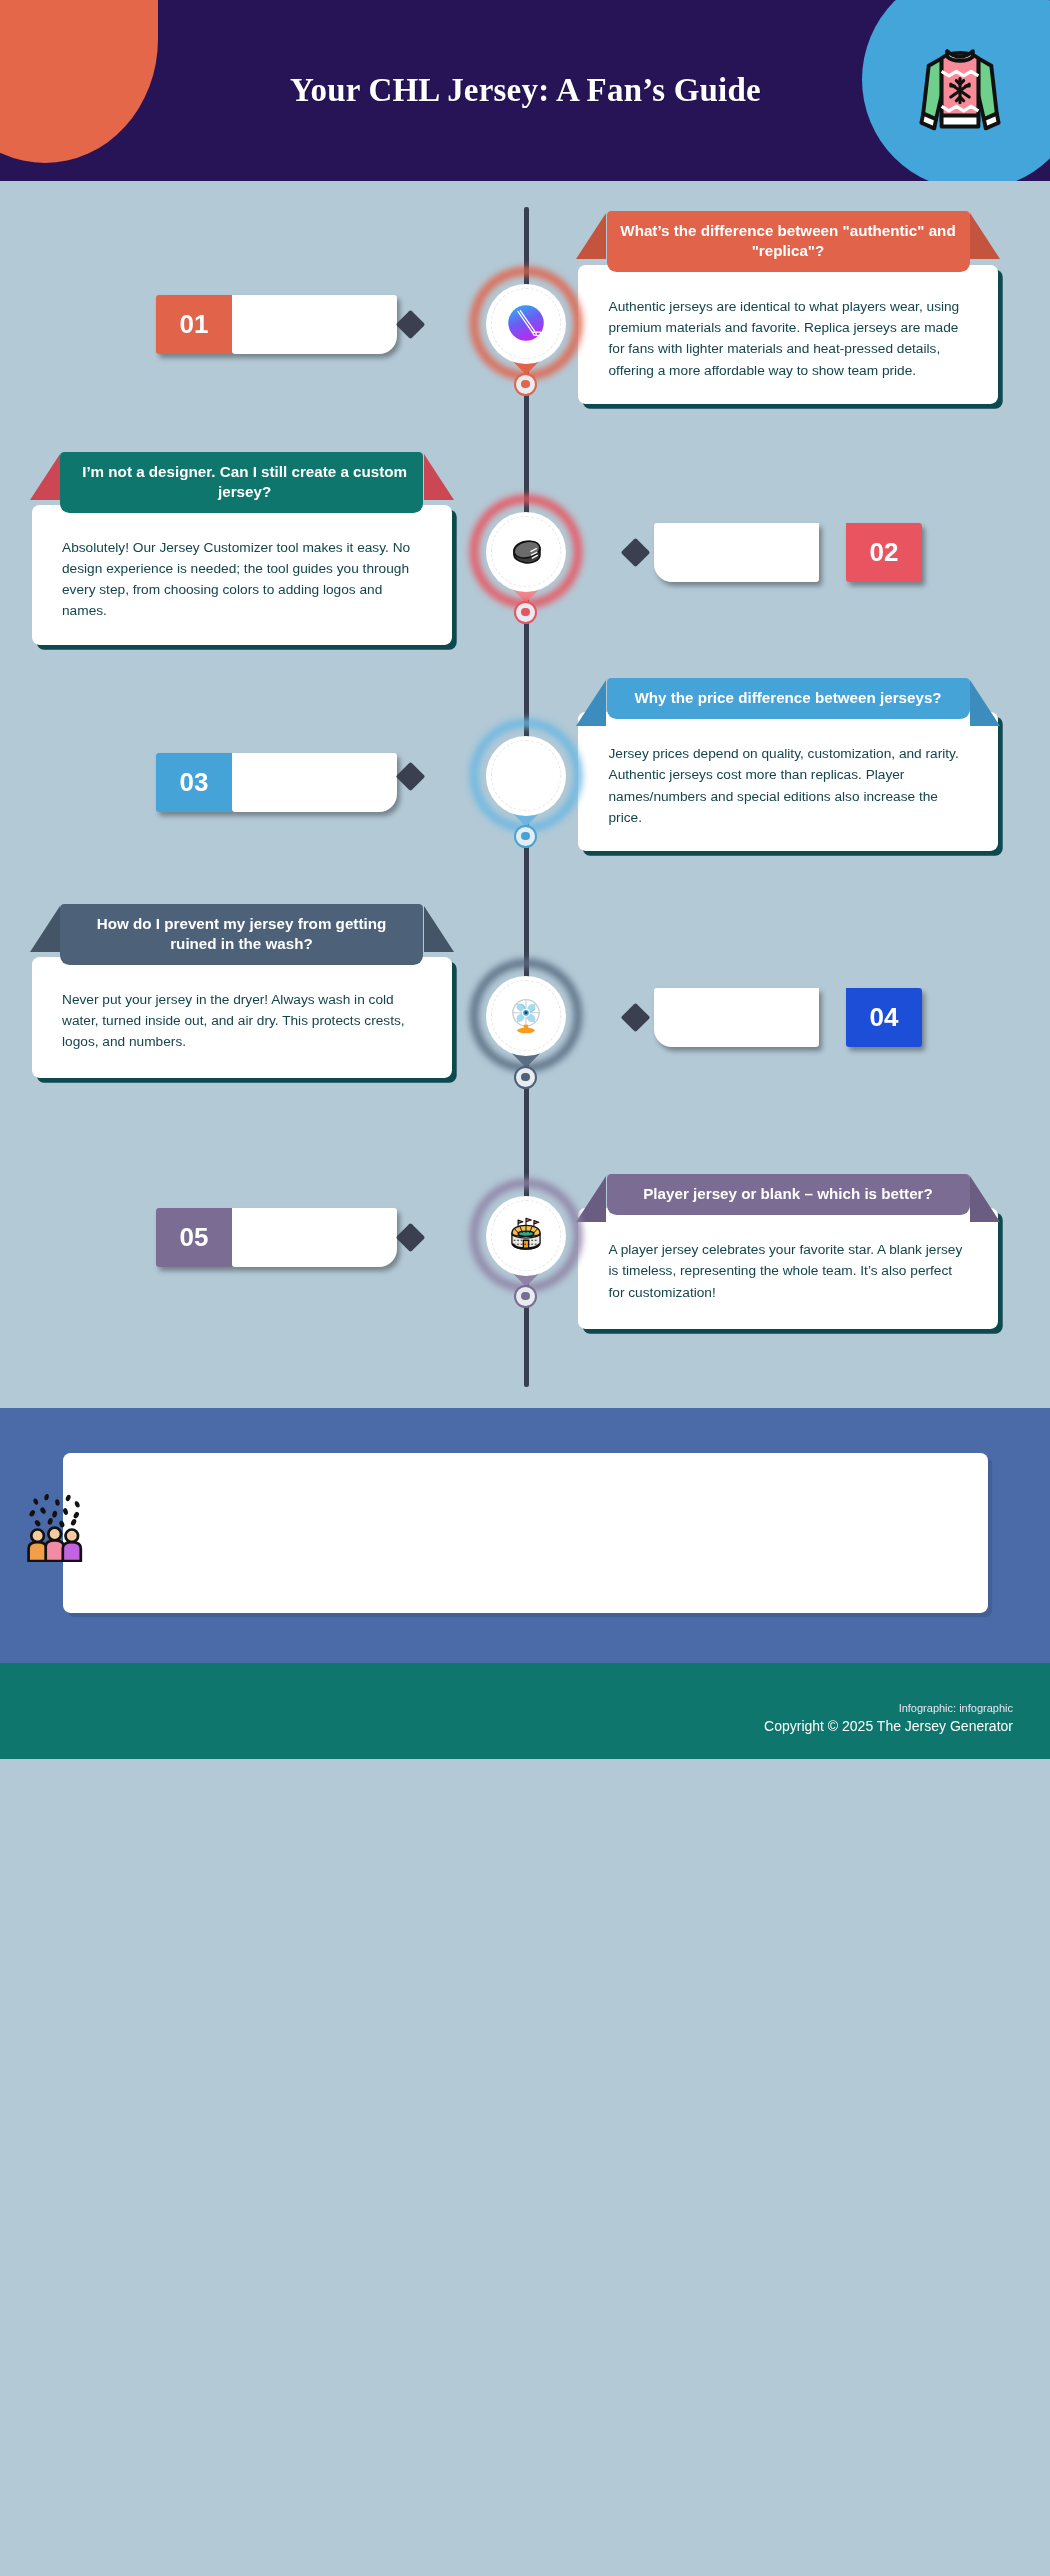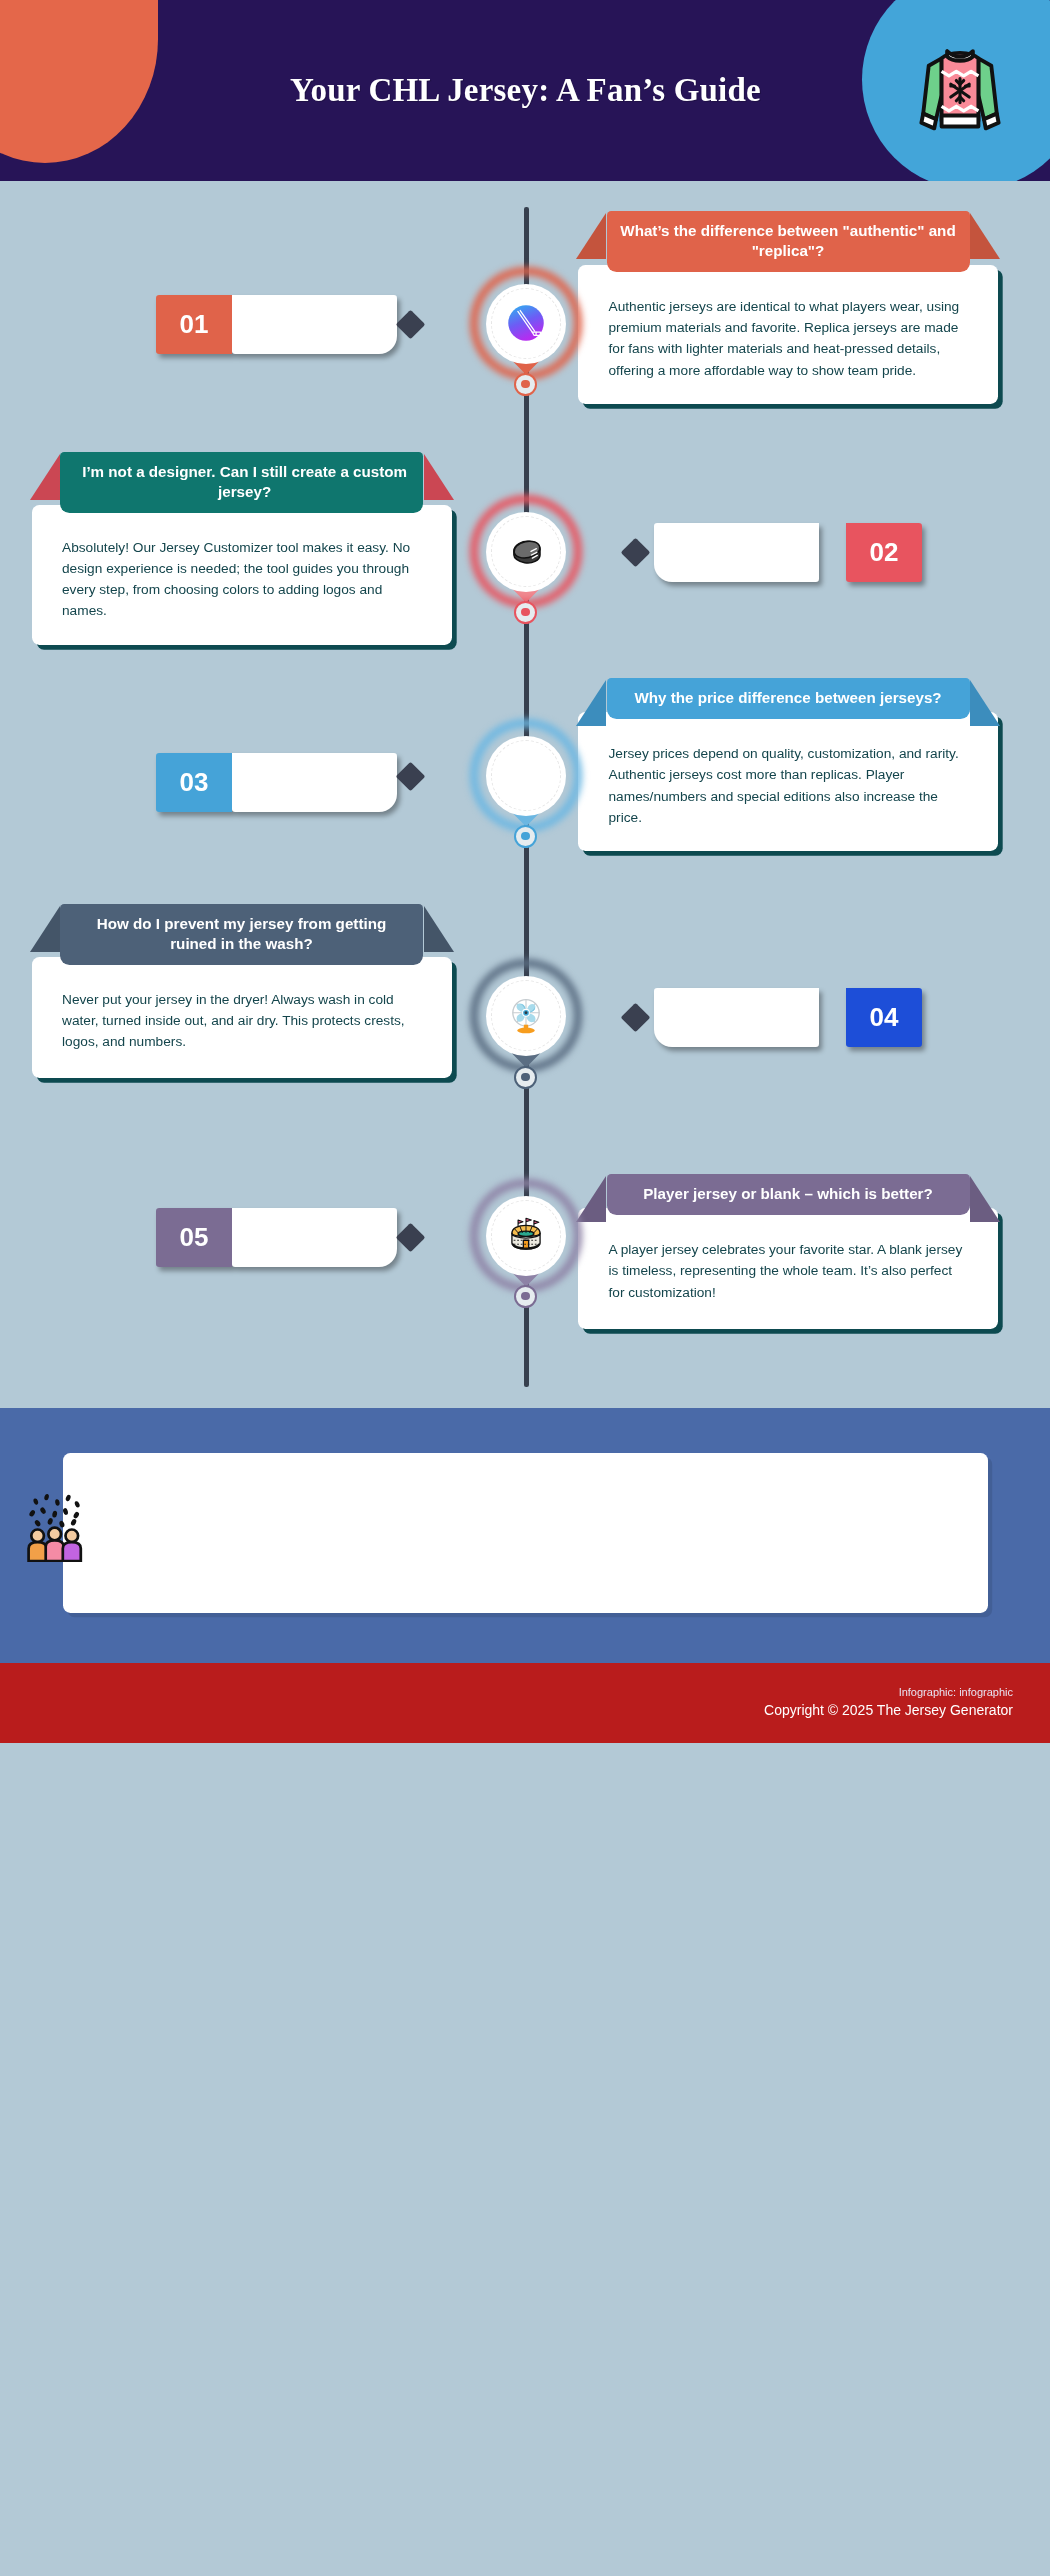--- a/index.html
+++ b/index.html
@@ -242,22 +242,22 @@
   .cta-icon {
     position: absolute;
     left: 25px;
     top: 80px;
     width: 63px; height: 74px;
     z-index: 5;
   }
 
   
   .footer {
-    background: #b91c1c;
-    padding: 21px 38px 23px;
+    background: #0f766e;
+    padding: 37px 38px 23px;
     text-align: right;
     color: #e8e4f2;
   }
   .footer .l1 { font-size: 11px; line-height: 1.5; }
   .footer .l2 { font-size: 14px; line-height: 1.45; color: #ffffff; }
 </style>
 </head>
 <body>
 
 <div class="page">

